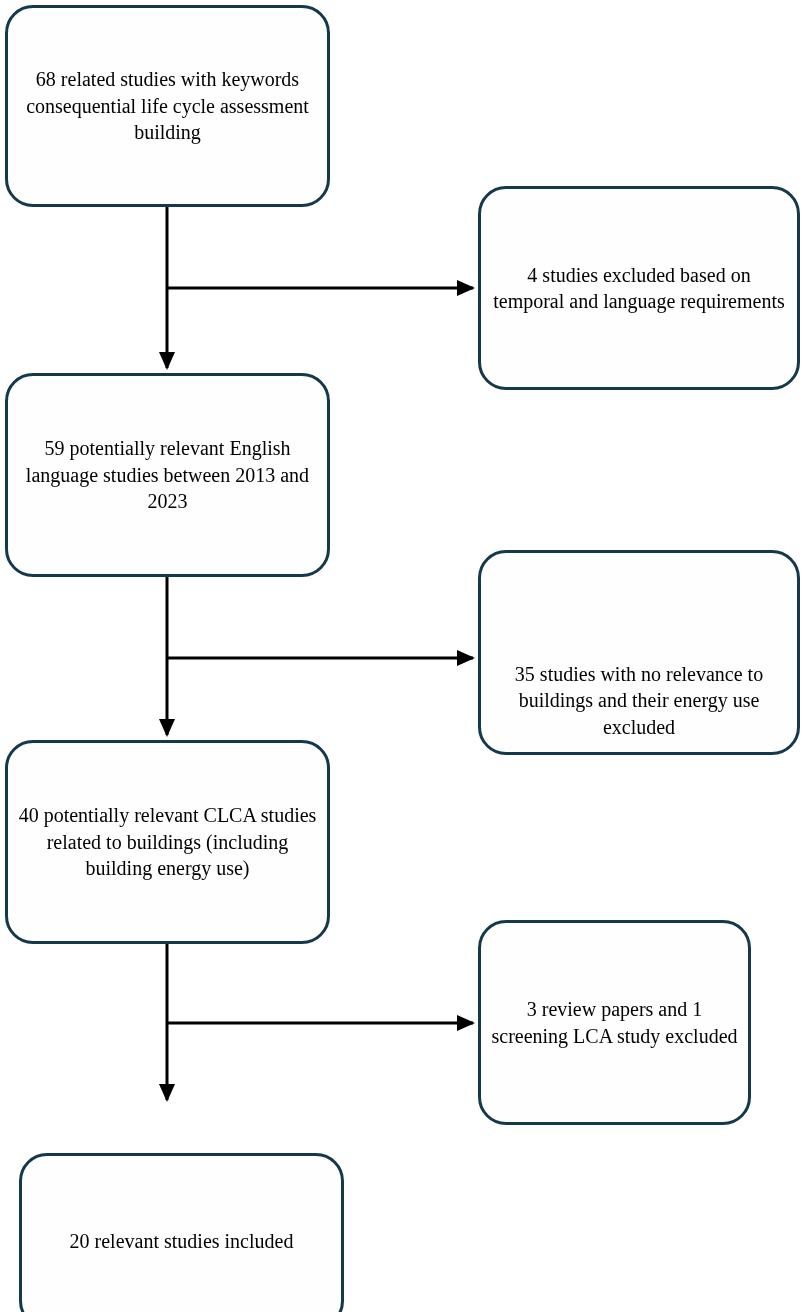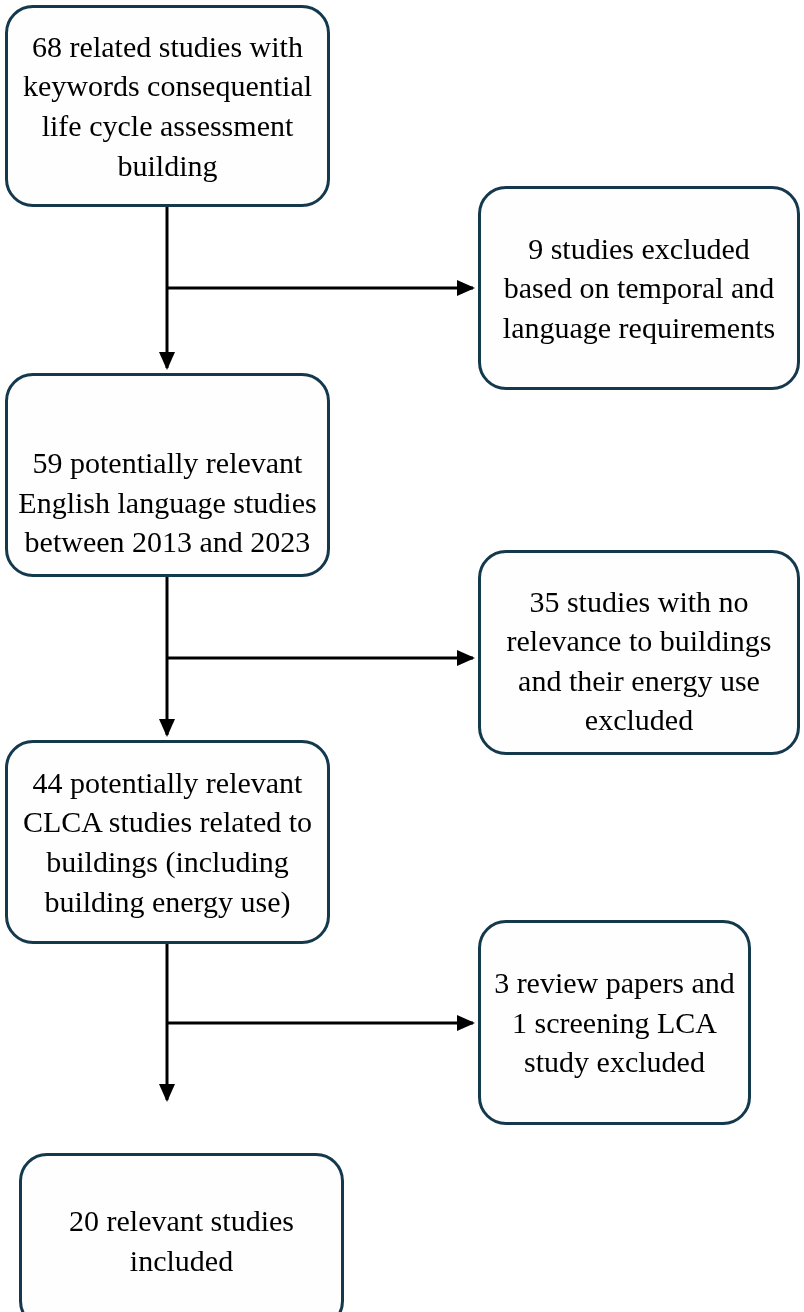--- a/index.html
+++ b/index.html
@@ -19,31 +19,31 @@
     position: absolute;
     box-sizing: border-box;
     border: 3.5px solid #14384c;
     border-radius: 28px;
     background: #fefefe;
     display: flex;
     align-items: center;
     justify-content: center;
     text-align: center;
     color: #000000;
-    font-size: 30px;
+    font-size: 20px;
     line-height: 1.32;
     padding: 12px 10px;
   }
   .flow-box .box-text {
     display: block;
     width: 100%;
   }
   
   #box-l1 { left: 5px;   top: 5px;    width: 325px; height: 202px; }
-  #box-l2 { left: 5px;   top: 373px;  width: 325px; height: 204px; align-items: flex-end; }
+  #box-l2 { left: 5px;   top: 373px;  width: 325px; height: 204px; }
   #box-l3 { left: 5px;   top: 740px;  width: 325px; height: 204px; }
   #box-l4 { left: 19px;   top: 1105px; width: 325px; height: 176px; margin-top: 48px; }
   
   #box-r1 { left: 478px; top: 186px;  width: 322px; height: 204px; }
   #box-r2 { left: 478px; top: 550px;  width: 322px; height: 205px; align-items: flex-end; }
   #box-r3 { left: 478px; top: 920px;  width: 273px; height: 205px; }
 
   #arrow-layer {
     position: absolute;
     left: 0;
@@ -76,29 +76,29 @@
 
   <div id="box-l1" class="flow-box">
     <span class="box-text">68 related studies with keywords consequential life cycle assessment building</span>
   </div>
 
   <div id="box-l2" class="flow-box">
     <span class="box-text">59 potentially relevant English language studies between 2013 and 2023</span>
   </div>
 
   <div id="box-l3" class="flow-box">
-    <span class="box-text">44 potentially relevant CLCA studies related to buildings (including building energy use)</span>
+    <span class="box-text">40 potentially relevant CLCA studies related to buildings (including building energy use)</span>
   </div>
 
   <div id="box-l4" class="flow-box">
     <span class="box-text">20 relevant studies included</span>
   </div>
 
   <div id="box-r1" class="flow-box">
-    <span class="box-text">9 studies excluded based on temporal and language requirements</span>
+    <span class="box-text">4 studies excluded based on temporal and language requirements</span>
   </div>
 
   <div id="box-r2" class="flow-box">
     <span class="box-text">35 studies with no relevance to buildings and their energy use excluded</span>
   </div>
 
   <div id="box-r3" class="flow-box">
     <span class="box-text">3 review papers and 1 screening LCA study excluded</span>
   </div>
 

